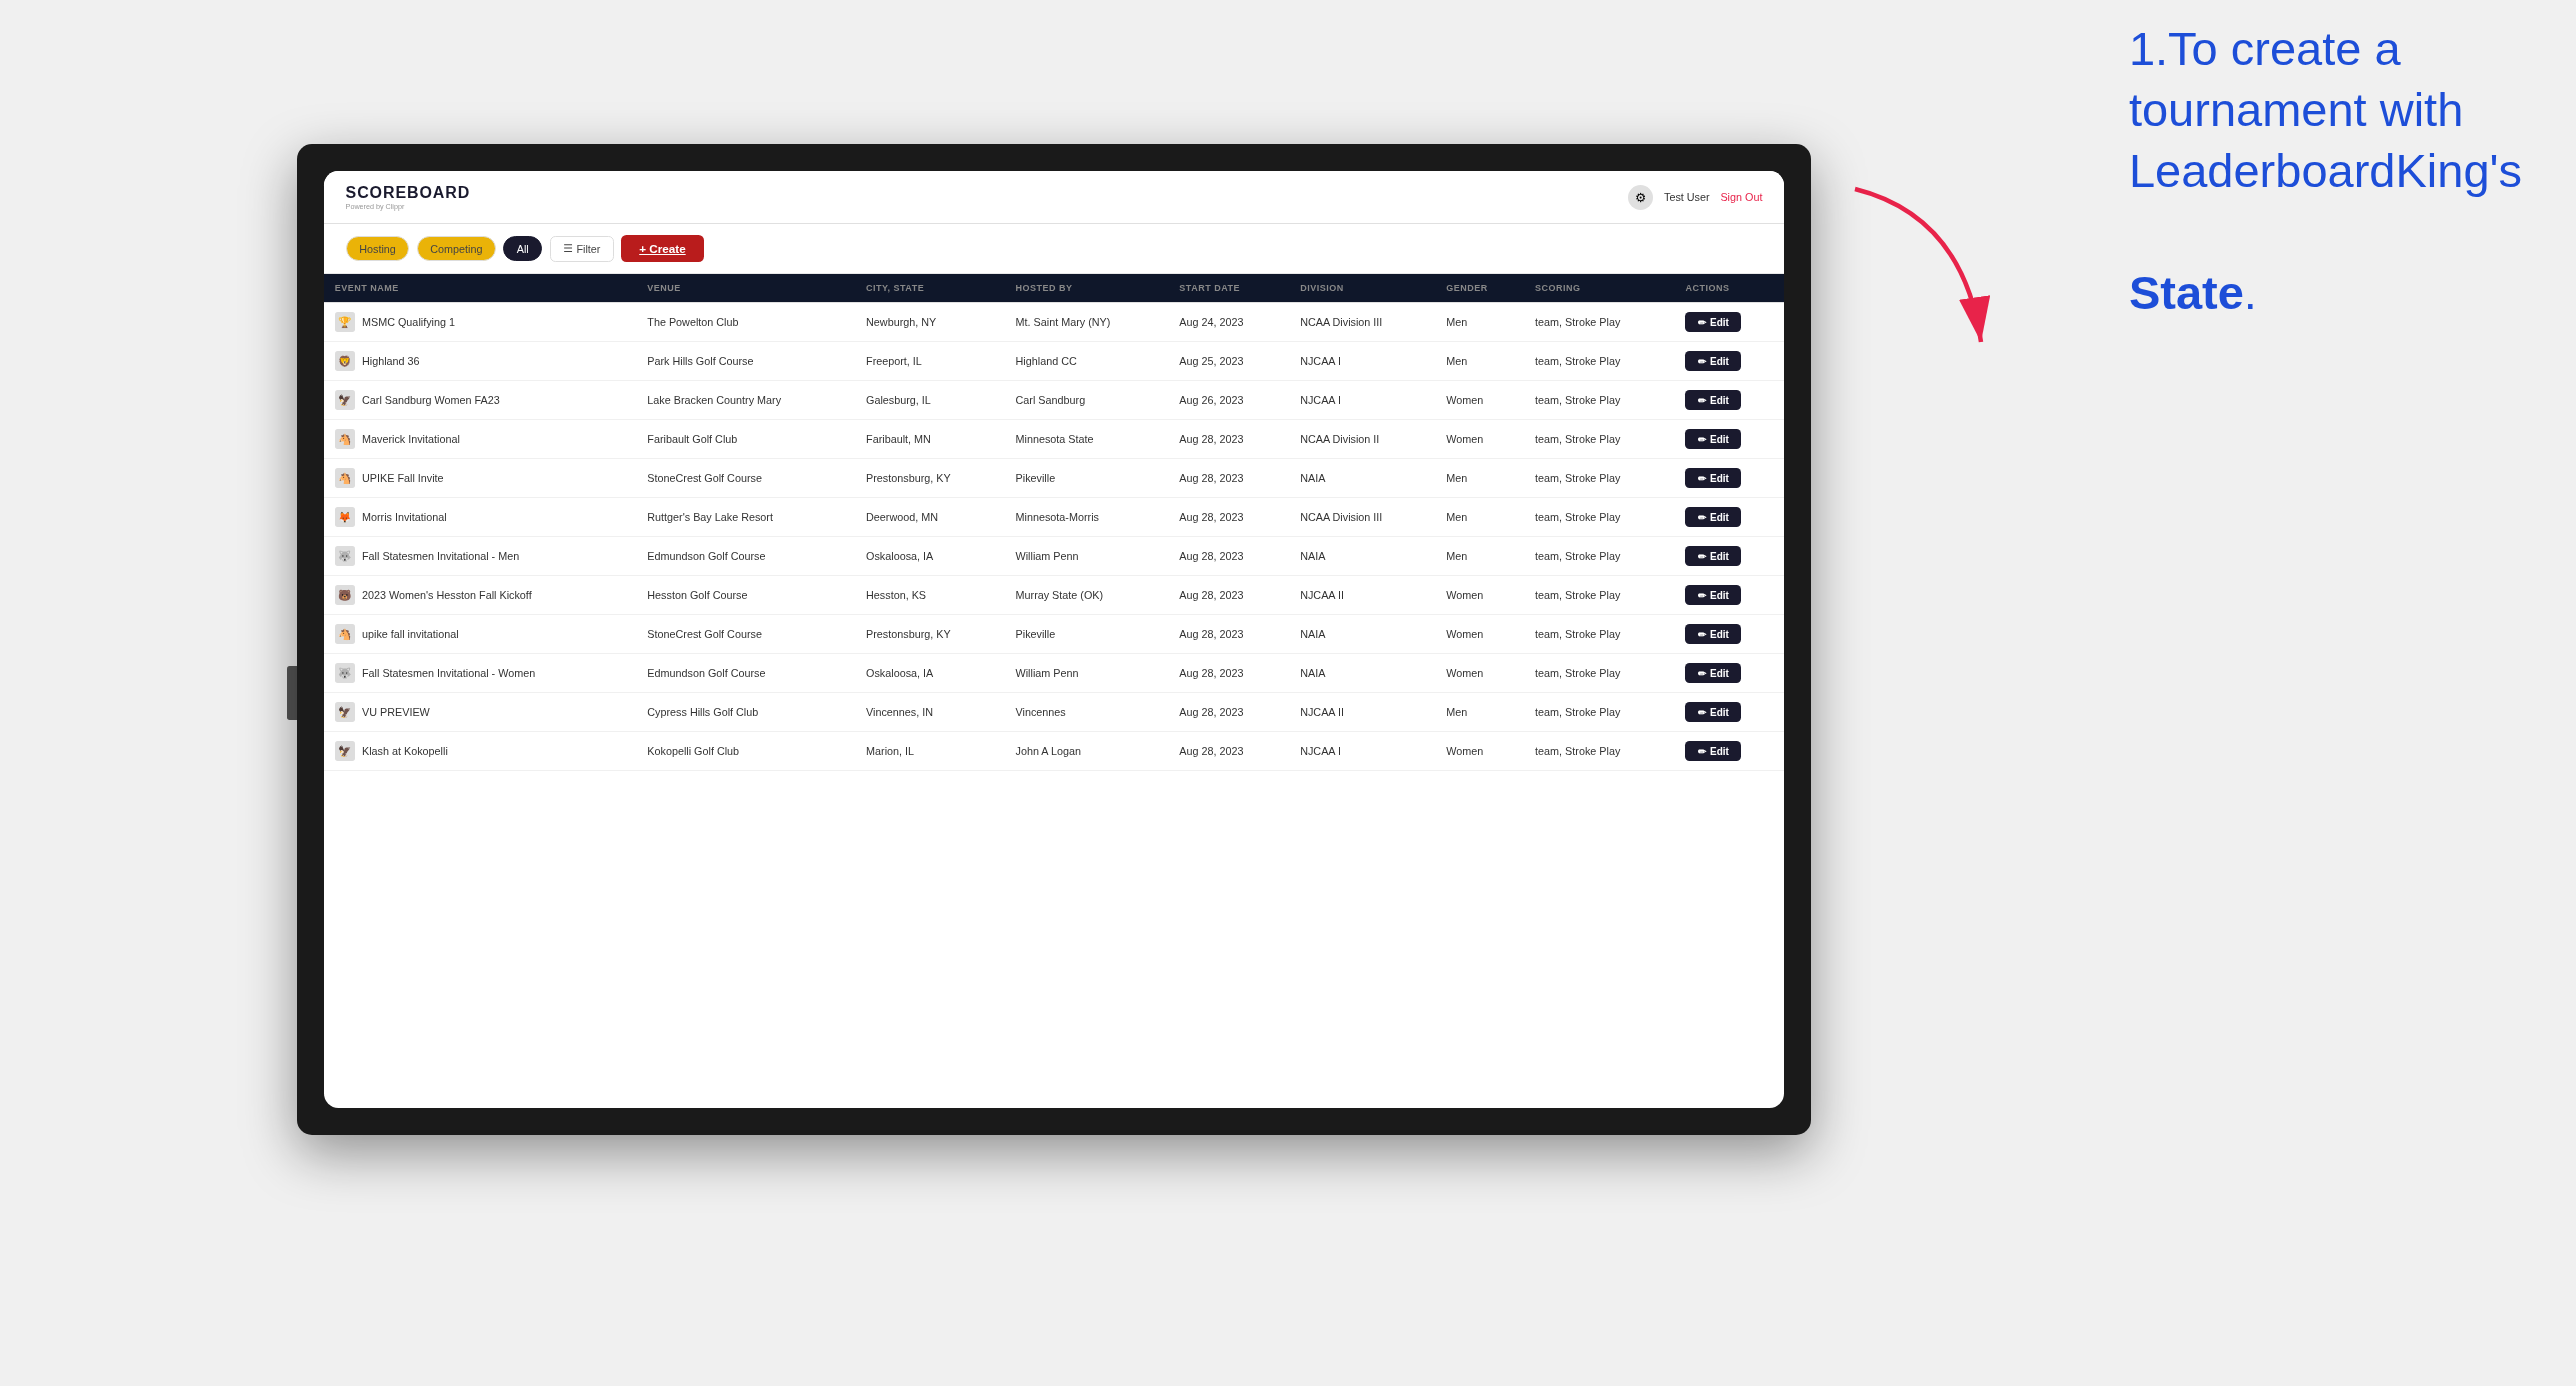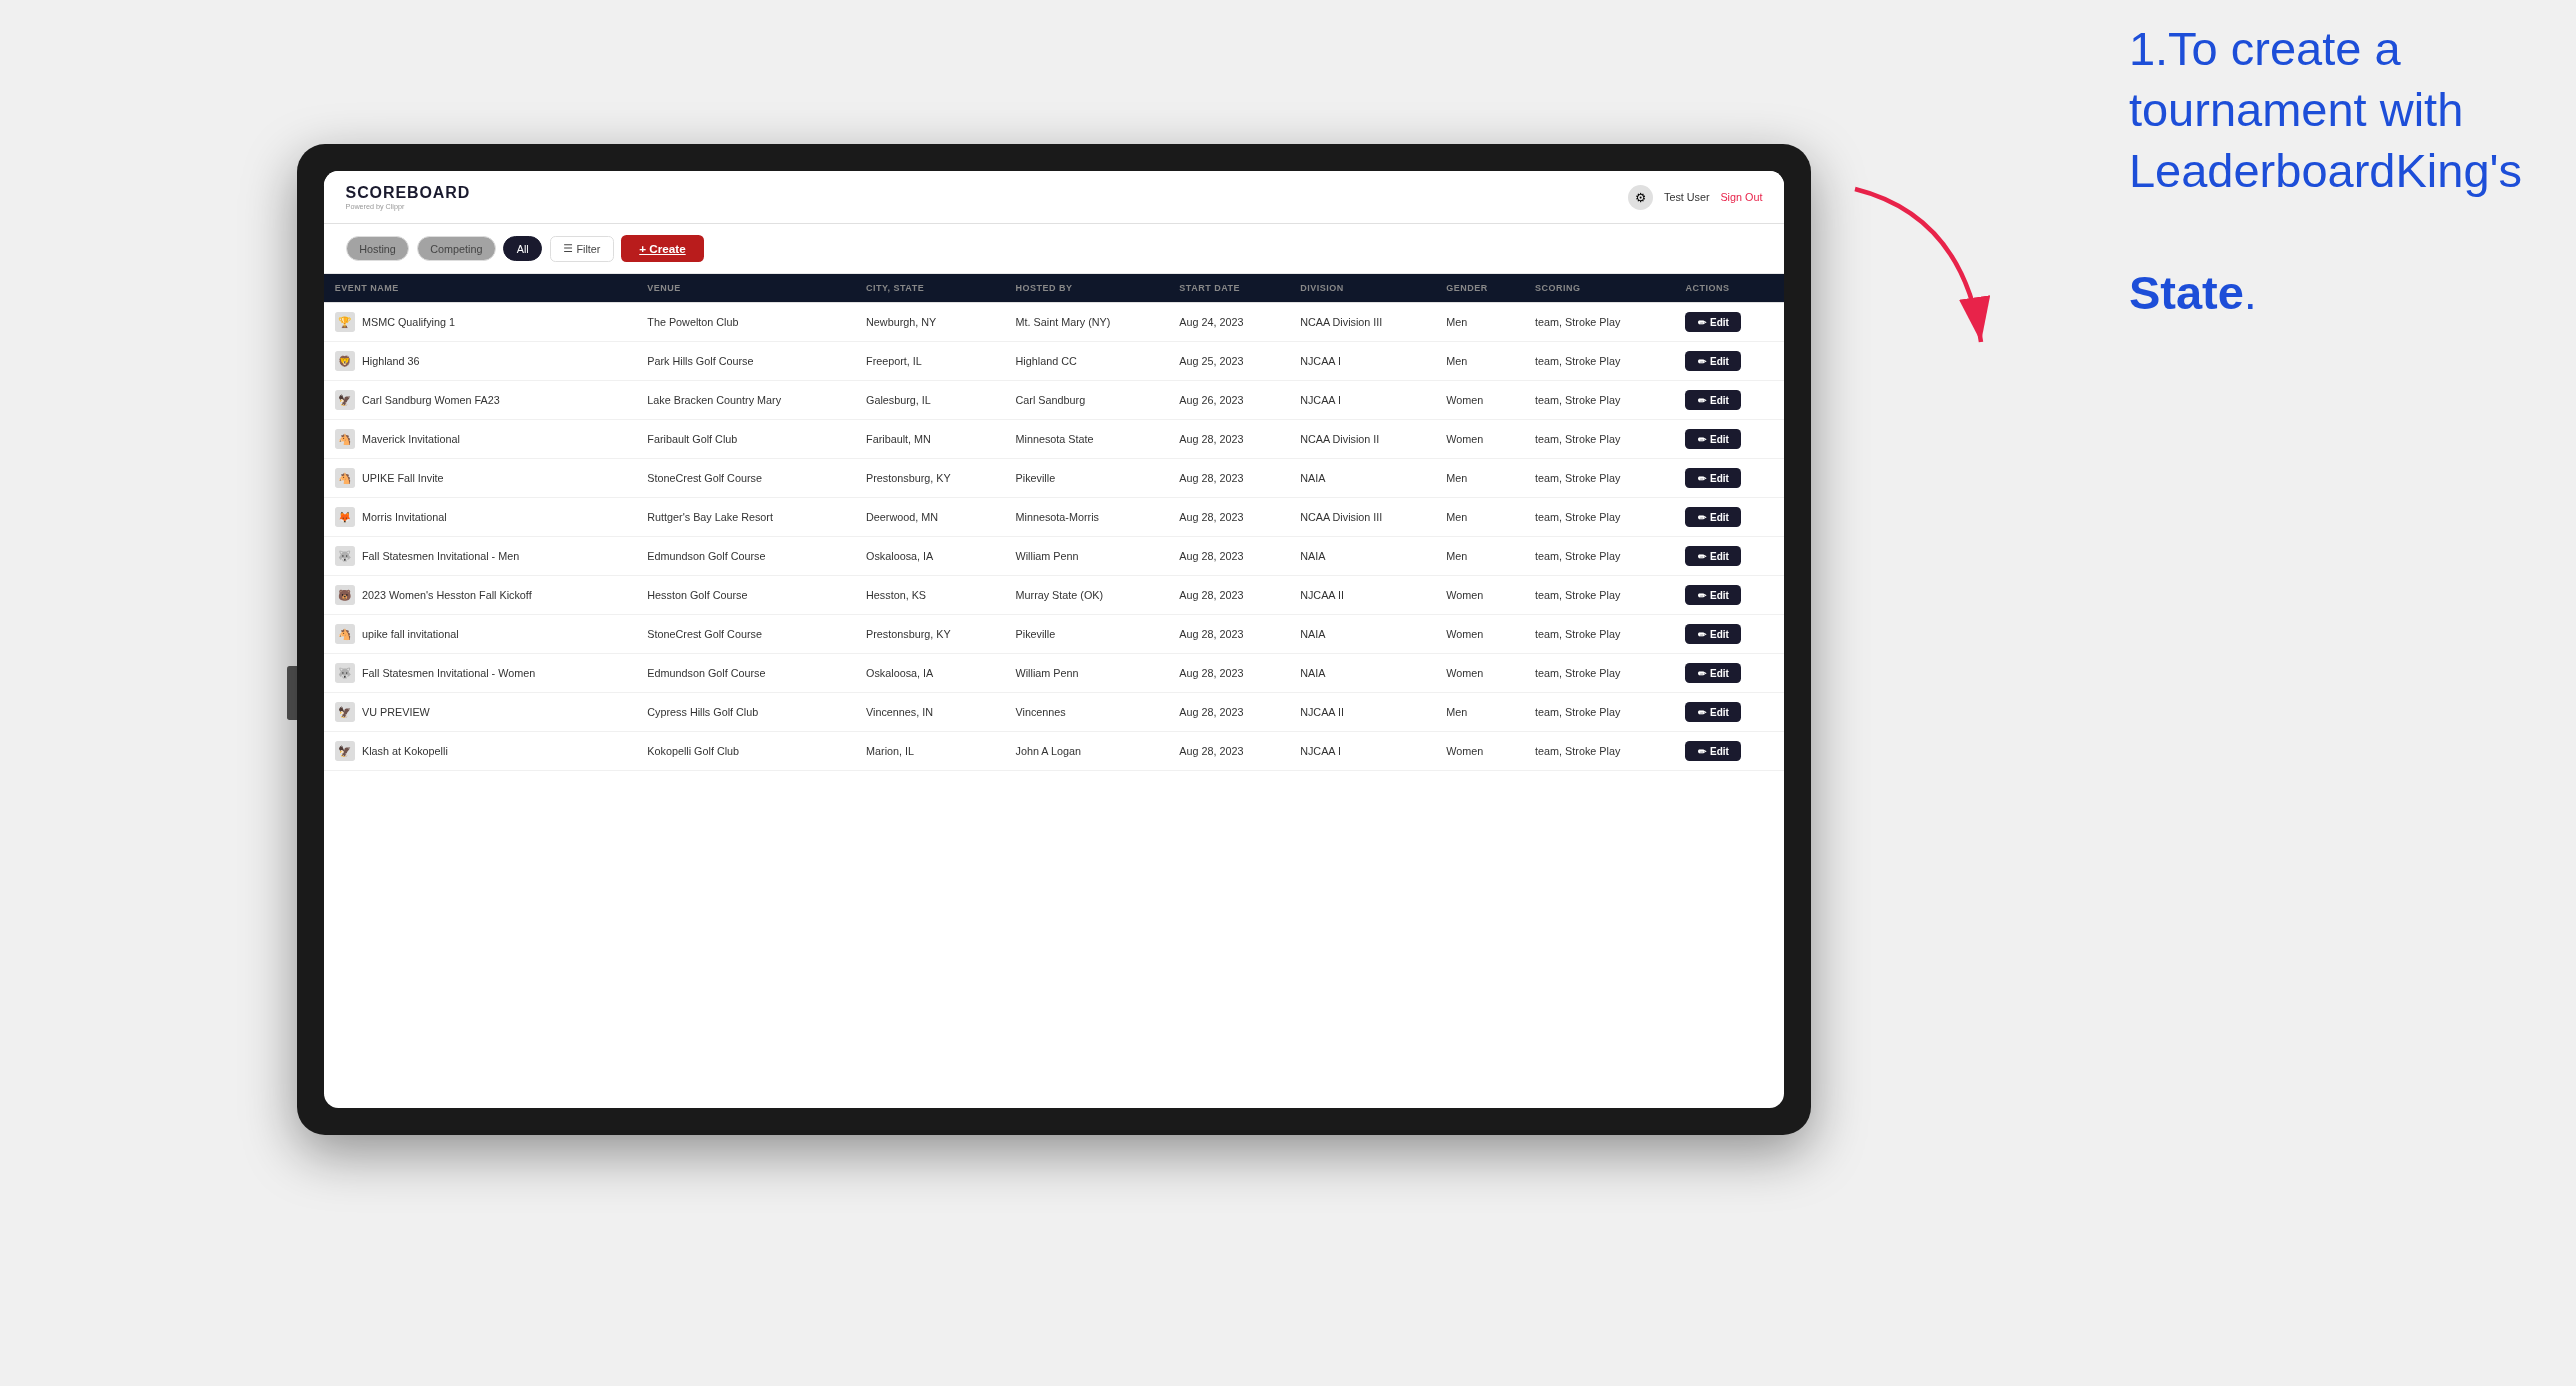--- a/index.html
+++ b/index.html
@@ -25,21 +25,21 @@
     .annotation strong { font-weight: 900; }
 
     
     .tablet-frame {
       position: absolute;
       top: 144px;
       left: 297px;
       width: 1514px;
       height: 991px;
       background: #1a1a1a;
-      border-radius: 28px;
+      border-radius: 15px;
       box-shadow: 0 18px 54px rgba(0,0,0,0.4);
       padding: 27px;
     }
 
     .tablet-screen {
       width: 100%;
       height: 100%;
       background: #fff;
       border-radius: 14.4px;
       overflow: hidden;
@@ -126,21 +126,21 @@
       padding: 10.8px 21.6px;
       border-bottom: 0.9px solid #e8e8e8;
       gap: 7.2px;
     }
 
     .filter-btn {
       padding: 5.4px 12.6px;
       border: 0.9px solid #ddd;
       border-radius: 18px;
       font-size: 10.8px;
-      background: #a3a3a3;
+      background: #eab308;
       cursor: pointer;
       color: #444;
     }
     .filter-btn.active {
       background: #1a1a2e;
       color: #fff;
       border-color: #1a1a2e;
     }
 
     .filter-icon-btn {

